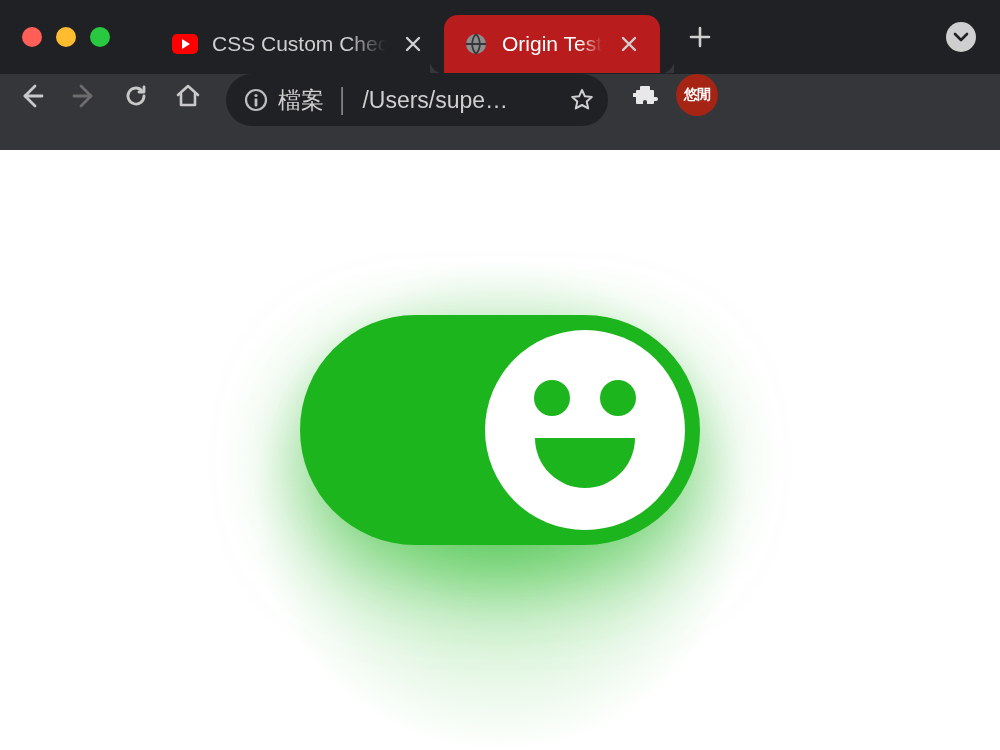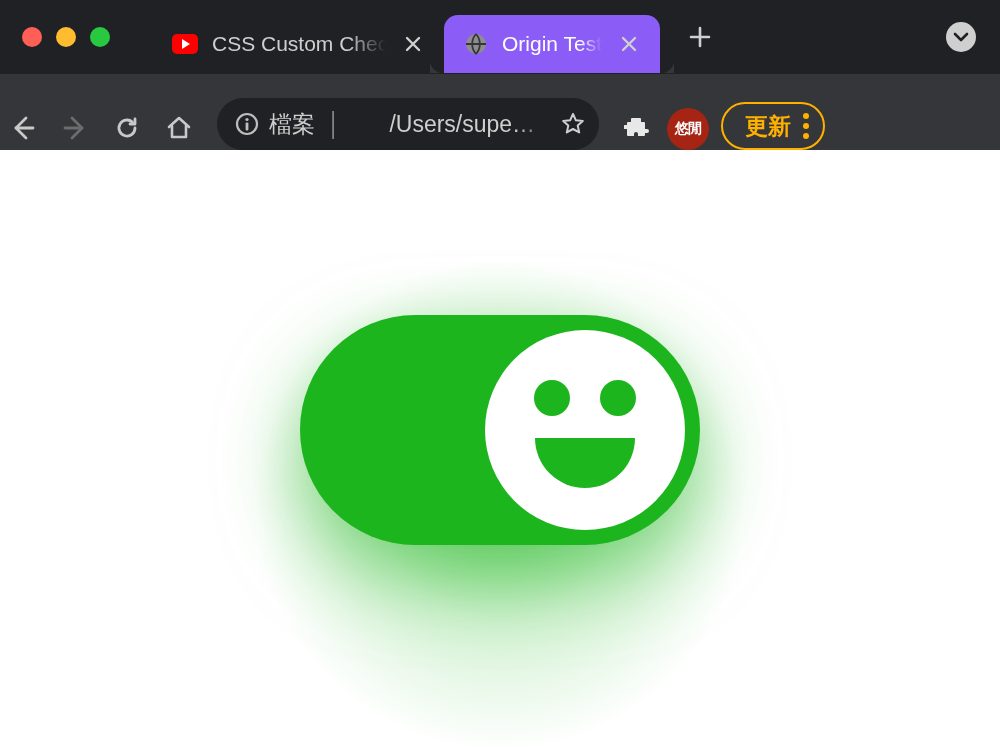--- a/index.html
+++ b/index.html
@@ -61,21 +61,21 @@
       color: #d0d0d0;
     }
     .tab .title {
       max-width: 174px;
       white-space: nowrap;
       overflow: hidden;
       mask-image: linear-gradient(90deg,#000 78%,transparent);
       -webkit-mask-image: linear-gradient(90deg,#000 78%,transparent);
     }
     .tab.active {
-      background: #8b5cf6;
+      background: #b91c1c;
       color: #fff;
     }
     .tab.active::before, .tab.active::after {
       content:""; position:absolute; bottom:0; width:14px; height:14px;
       background: radial-gradient(circle at top left, transparent 14px, #35363a 15px);
     }
     .tab.active::before { left:-14px; transform: scaleX(-1); }
     .tab.active::after  { right:-14px; }
 
     .newtab-btn {
@@ -93,22 +93,22 @@
       display:flex; align-items:center; justify-content:center;
       margin-right: 8px;
       cursor:pointer;
     }
 
     
     .toolbar {
       height: 76px;
       background: #35363a;
       display:flex;
-      align-items:flex-end;
-      padding: 0 1px;
+      align-items:flex-start;
+      padding: 0 10px;
       gap: 8px;
     }
     .icon-btn {
       width: 44px; height:44px;
       display:flex; align-items:center; justify-content:center;
       color:#c9c9c9;
       border-radius:50%;
       cursor:pointer;
     }
     .icon-btn.dim { color:#6c6c6c; }
@@ -126,21 +126,20 @@
       font-size: 23px;
       gap: 4px;
     }
     .omnibox .info-ic { margin-right: 6px; display:flex; }
     .omnibox .scheme { font-weight:500; }
     .omnibox .pipe { margin: 0 8px; color:#8b8b8b; }
     .omnibox .path {
       flex:1;
       white-space:nowrap; overflow:hidden;
       mask-image: linear-gradient(90deg,#000 78%,transparent);
-      margin-left: 36px;
       -webkit-mask-image: linear-gradient(90deg,#000 78%,transparent);
     }
     .omnibox .star { margin-left:6px; display:flex; cursor:pointer; }
 
     .ext-badge {
       width:42px; height:42px; border-radius:50%;
       background:#a52414; color:#fff;
       display:flex; align-items:center; justify-content:center;
       font-size:14px; font-weight:600;
       cursor:pointer;
@@ -322,28 +321,20 @@
     <div class="icon-btn">
       <svg width="26" height="26" viewBox="0 0 26 26">
           <path d="M10 3h6a1 1 0 011 1v3h3a1 1 0 011 1v6h2a2 2 0 110 4h-2v2a1 1 0 01-1 1h-6v-2a2 2 0 10-4 0v2H4a1 1 0 01-1-1v-6H1a2 2 0 110-4h2V8a1 1 0 011-1h3V4a1 1 0 011-1z" fill="#e8e8e8"></path>
         </svg>
     </div>
 
     <div class="ext-badge">
       <span>悠閒</span>
     </div>
 
-    <div class="update-pill">
-      <span>更新</span>
-      <span class="kebab">
-        <span></span>
-          <span></span>
-          <span></span>
-      </span>
-    </div>
   </div>
 </div>
 
 <div class="page">
   <div class="glow"></div>
   <div class="toggle">
     <div class="knob">
       <div class="eyes">
         <div class="eye"></div>
         <div class="eye"></div>

